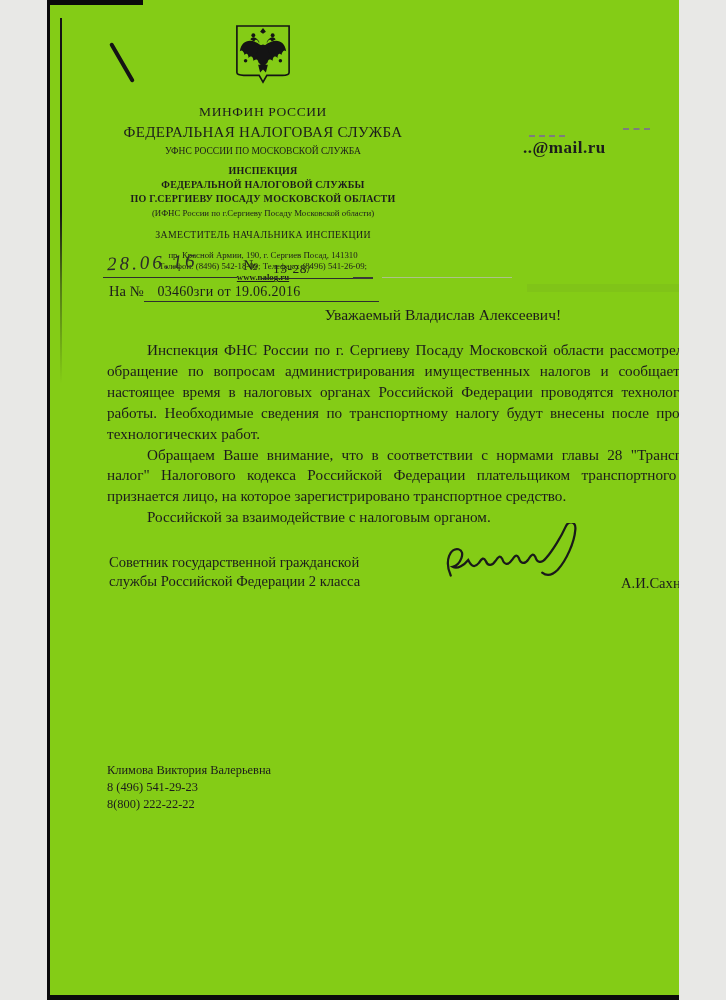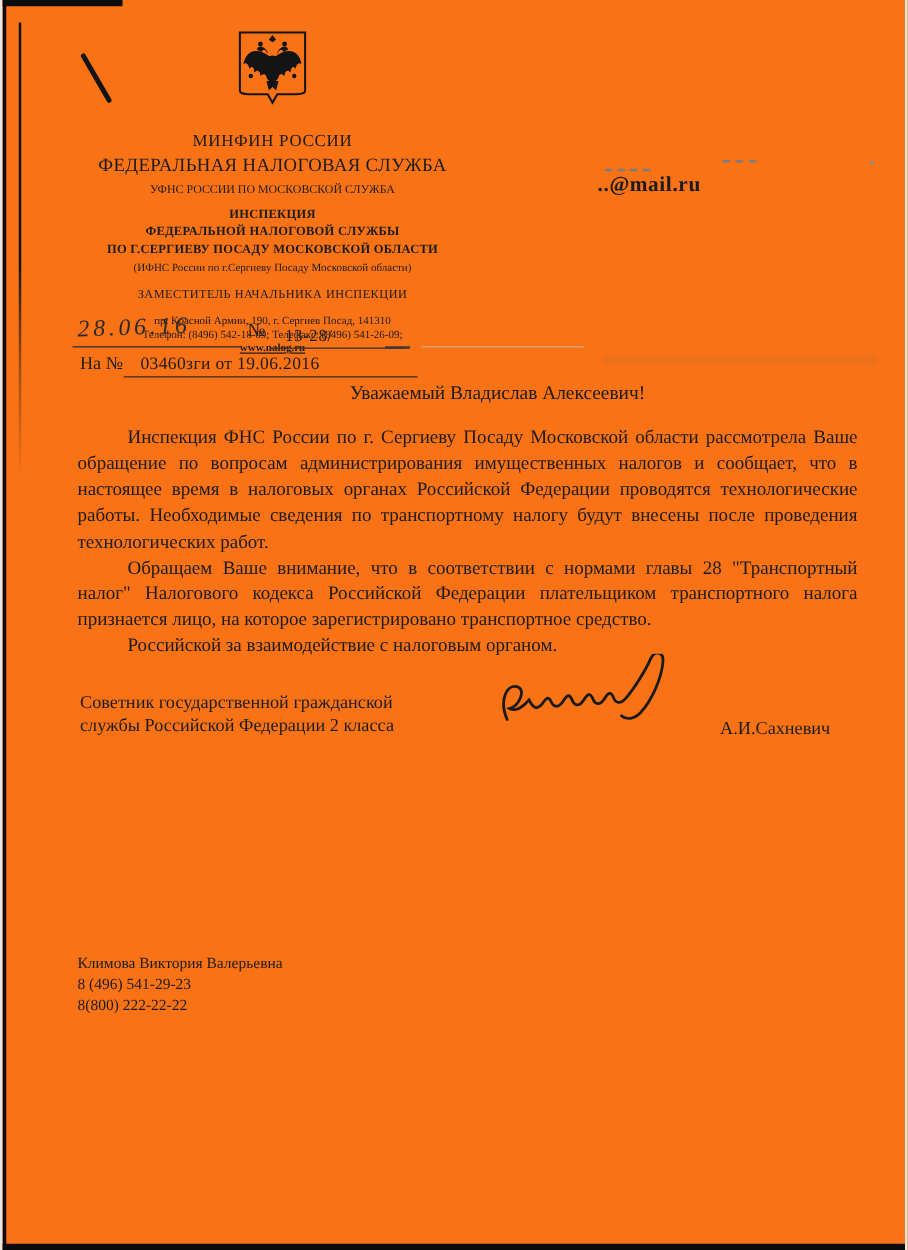--- a/index.html
+++ b/index.html
@@ -1,19 +1,19 @@
 <!DOCTYPE html>
 <html><head>
 <meta charset="utf-8">
 <style>
   html,body{margin:0;padding:0;}
   body{background:#e8e8e6;font-family:"Liberation Serif",serif;}
   .page{
-    position:relative;width:722px;height:1000px;margin:0 auto;
-    background:#f97316;overflow:hidden;color:#1c1c1c;
+    position:relative;width:632px;height:1000px;margin:0 auto;
+    background:#84cc16;overflow:hidden;color:#1c1c1c;
   }
   
   .edge-left{position:absolute;left:0;top:0;width:3px;height:1000px;background:#0b0b0b;}
   .edge-bottom{position:absolute;left:0;top:995px;width:726px;height:5px;background:#0b0b0b;}
   .edge-topleft{position:absolute;left:0;top:0;width:96px;height:5px;background:#0b0b0b;}
   .pen-vline{position:absolute;left:13px;top:18px;width:2px;height:430px;
     background:linear-gradient(#141414 0 45%,rgba(20,20,20,.45) 62%,rgba(20,20,20,0) 85%);}
   .pen-diag{position:absolute;left:62px;top:44px;width:4px;height:45px;background:#141414;
     border-radius:3px;transform:rotate(-30deg);transform-origin:0 0;}
   .streak{position:absolute;background:#bdbdbd;height:1px;opacity:.7;}

